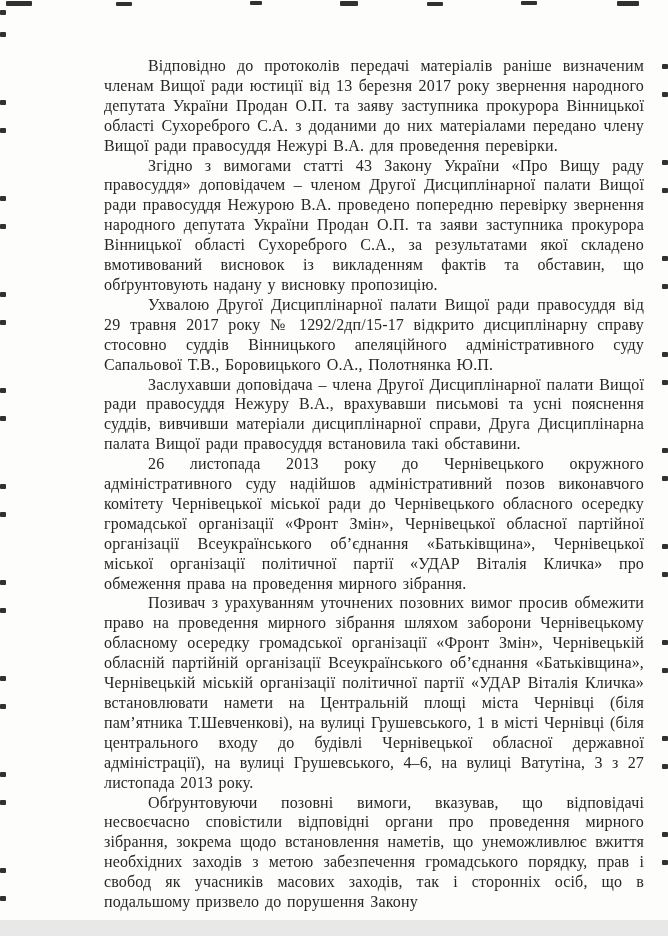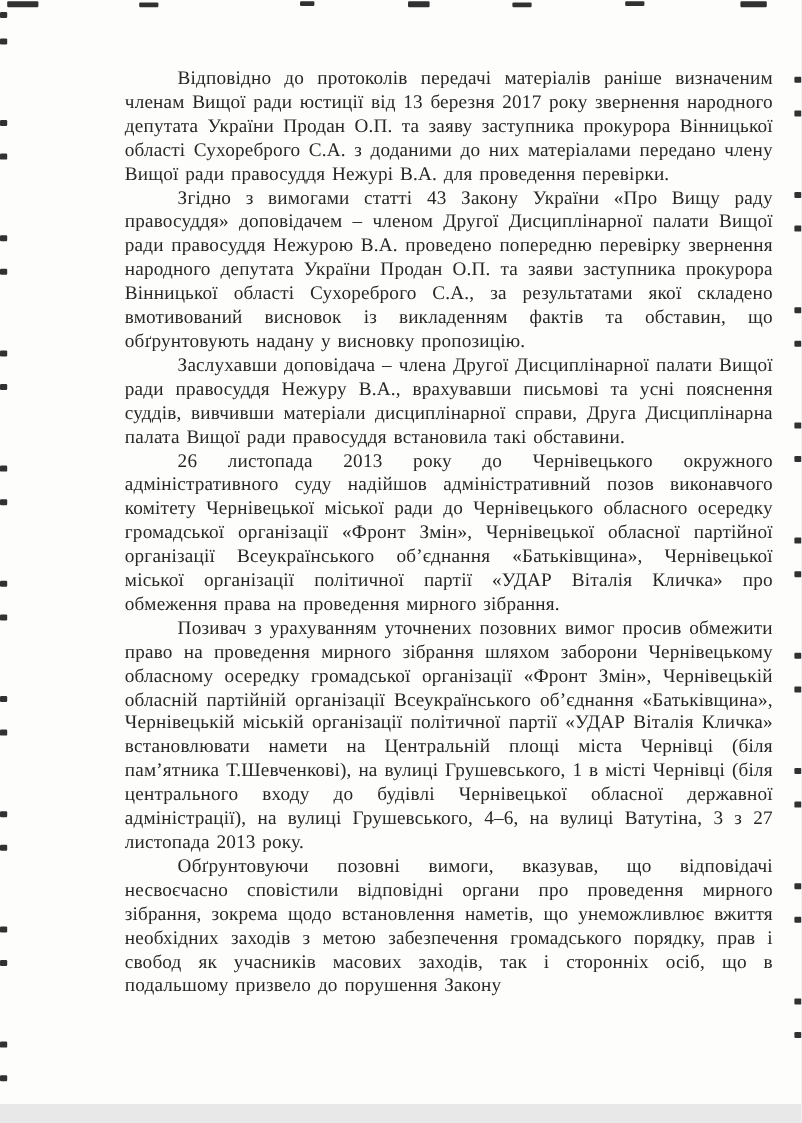--- a/index.html
+++ b/index.html
@@ -41,20 +41,21 @@
     opacity: 0.88;
   }
 </style>
 </head>
 <body>
 
 <div class="page" style="background: rgb(253, 253, 252);">
   <div class="content" id="document-text" style="color: rgb(39, 39, 39);">
       <p>Відповідно до протоколів передачі матеріалів раніше визначеним членам Вищої ради юстиції від 13 березня 2017 року звернення народного депутата України Продан О.П. та заяву заступника прокурора Вінницької області Сухореброго С.А. з доданими до них матеріалами передано члену Вищої ради правосуддя Нежурі В.А. для проведення перевірки.</p>
       <p>Згідно з вимогами статті 43 Закону України «Про Вищу раду правосуддя» доповідачем – членом Другої Дисциплінарної палати Вищої ради правосуддя Нежурою В.А. проведено попередню перевірку звернення народного депутата України Продан О.П. та заяви заступника прокурора Вінницької області Сухореброго С.А., за результатами якої складено вмотивований висновок із викладенням фактів та обставин, що обґрунтовують надану у висновку пропозицію.</p>
+      <p>Ухвалою Другої Дисциплінарної палати Вищої ради правосуддя від 29 травня 2017 року № 1292/2дп/15-17 відкрито дисциплінарну справу стосовно суддів Вінницького апеляційного адміністративного суду Сапальової Т.В., Боровицького О.А., Полотнянка Ю.П.</p>
       <p>Заслухавши доповідача – члена Другої Дисциплінарної палати Вищої ради правосуддя Нежуру В.А., врахувавши письмові та усні пояснення суддів, вивчивши матеріали дисциплінарної справи, Друга Дисциплінарна палата Вищої ради правосуддя встановила такі обставини.</p>
       <p>26 листопада 2013 року до Чернівецького окружного адміністративного суду надійшов адміністративний позов виконавчого комітету Чернівецької міської ради до Чернівецького обласного осередку громадської організації «Фронт Змін», Чернівецької обласної партійної організації Всеукраїнського об’єднання «Батьківщина», Чернівецької міської організації політичної партії «УДАР Віталія Кличка» про обмеження права на проведення мирного зібрання.</p>
       <p>Позивач з урахуванням уточнених позовних вимог просив обмежити право на проведення мирного зібрання шляхом заборони Чернівецькому обласному осередку громадської організації «Фронт Змін», Чернівецькій обласній партійній організації Всеукраїнського об’єднання «Батьківщина», Чернівецькій міській організації політичної партії «УДАР Віталія Кличка» встановлювати намети на Центральній площі міста Чернівці (біля пам’ятника Т.Шевченкові), на вулиці Грушевського, 1 в місті Чернівці (біля центрального входу до будівлі Чернівецької обласної державної адміністрації), на вулиці Грушевського, 4–6, на вулиці Ватутіна, 3 з 27 листопада 2013 року.</p>
       <p>Обґрунтовуючи позовні вимоги, вказував, що відповідачі несвоєчасно сповістили відповідні органи про проведення мирного зібрання, зокрема щодо встановлення наметів, що унеможливлює вжиття необхідних заходів з метою забезпечення громадського порядку, прав і свобод як учасників масових заходів, так і сторонніх осіб, що в подальшому призвело до порушення Закону</p>
     </div>
   <div id="artifact-layer">
       <div class="mark" style="left: 6px; top: 1px; width: 26px; height: 5px; background: rgb(21, 21, 21);"></div>
       <div class="mark" style="left: 116px; top: 2px; width: 16px; height: 4px; background: rgb(21, 21, 21);"></div>
       <div class="mark" style="left: 250px; top: 1px; width: 12px; height: 4px; background: rgb(21, 21, 21);"></div>
       <div class="mark" style="left: 340px; top: 1px; width: 18px; height: 5px; background: rgb(21, 21, 21);"></div>

